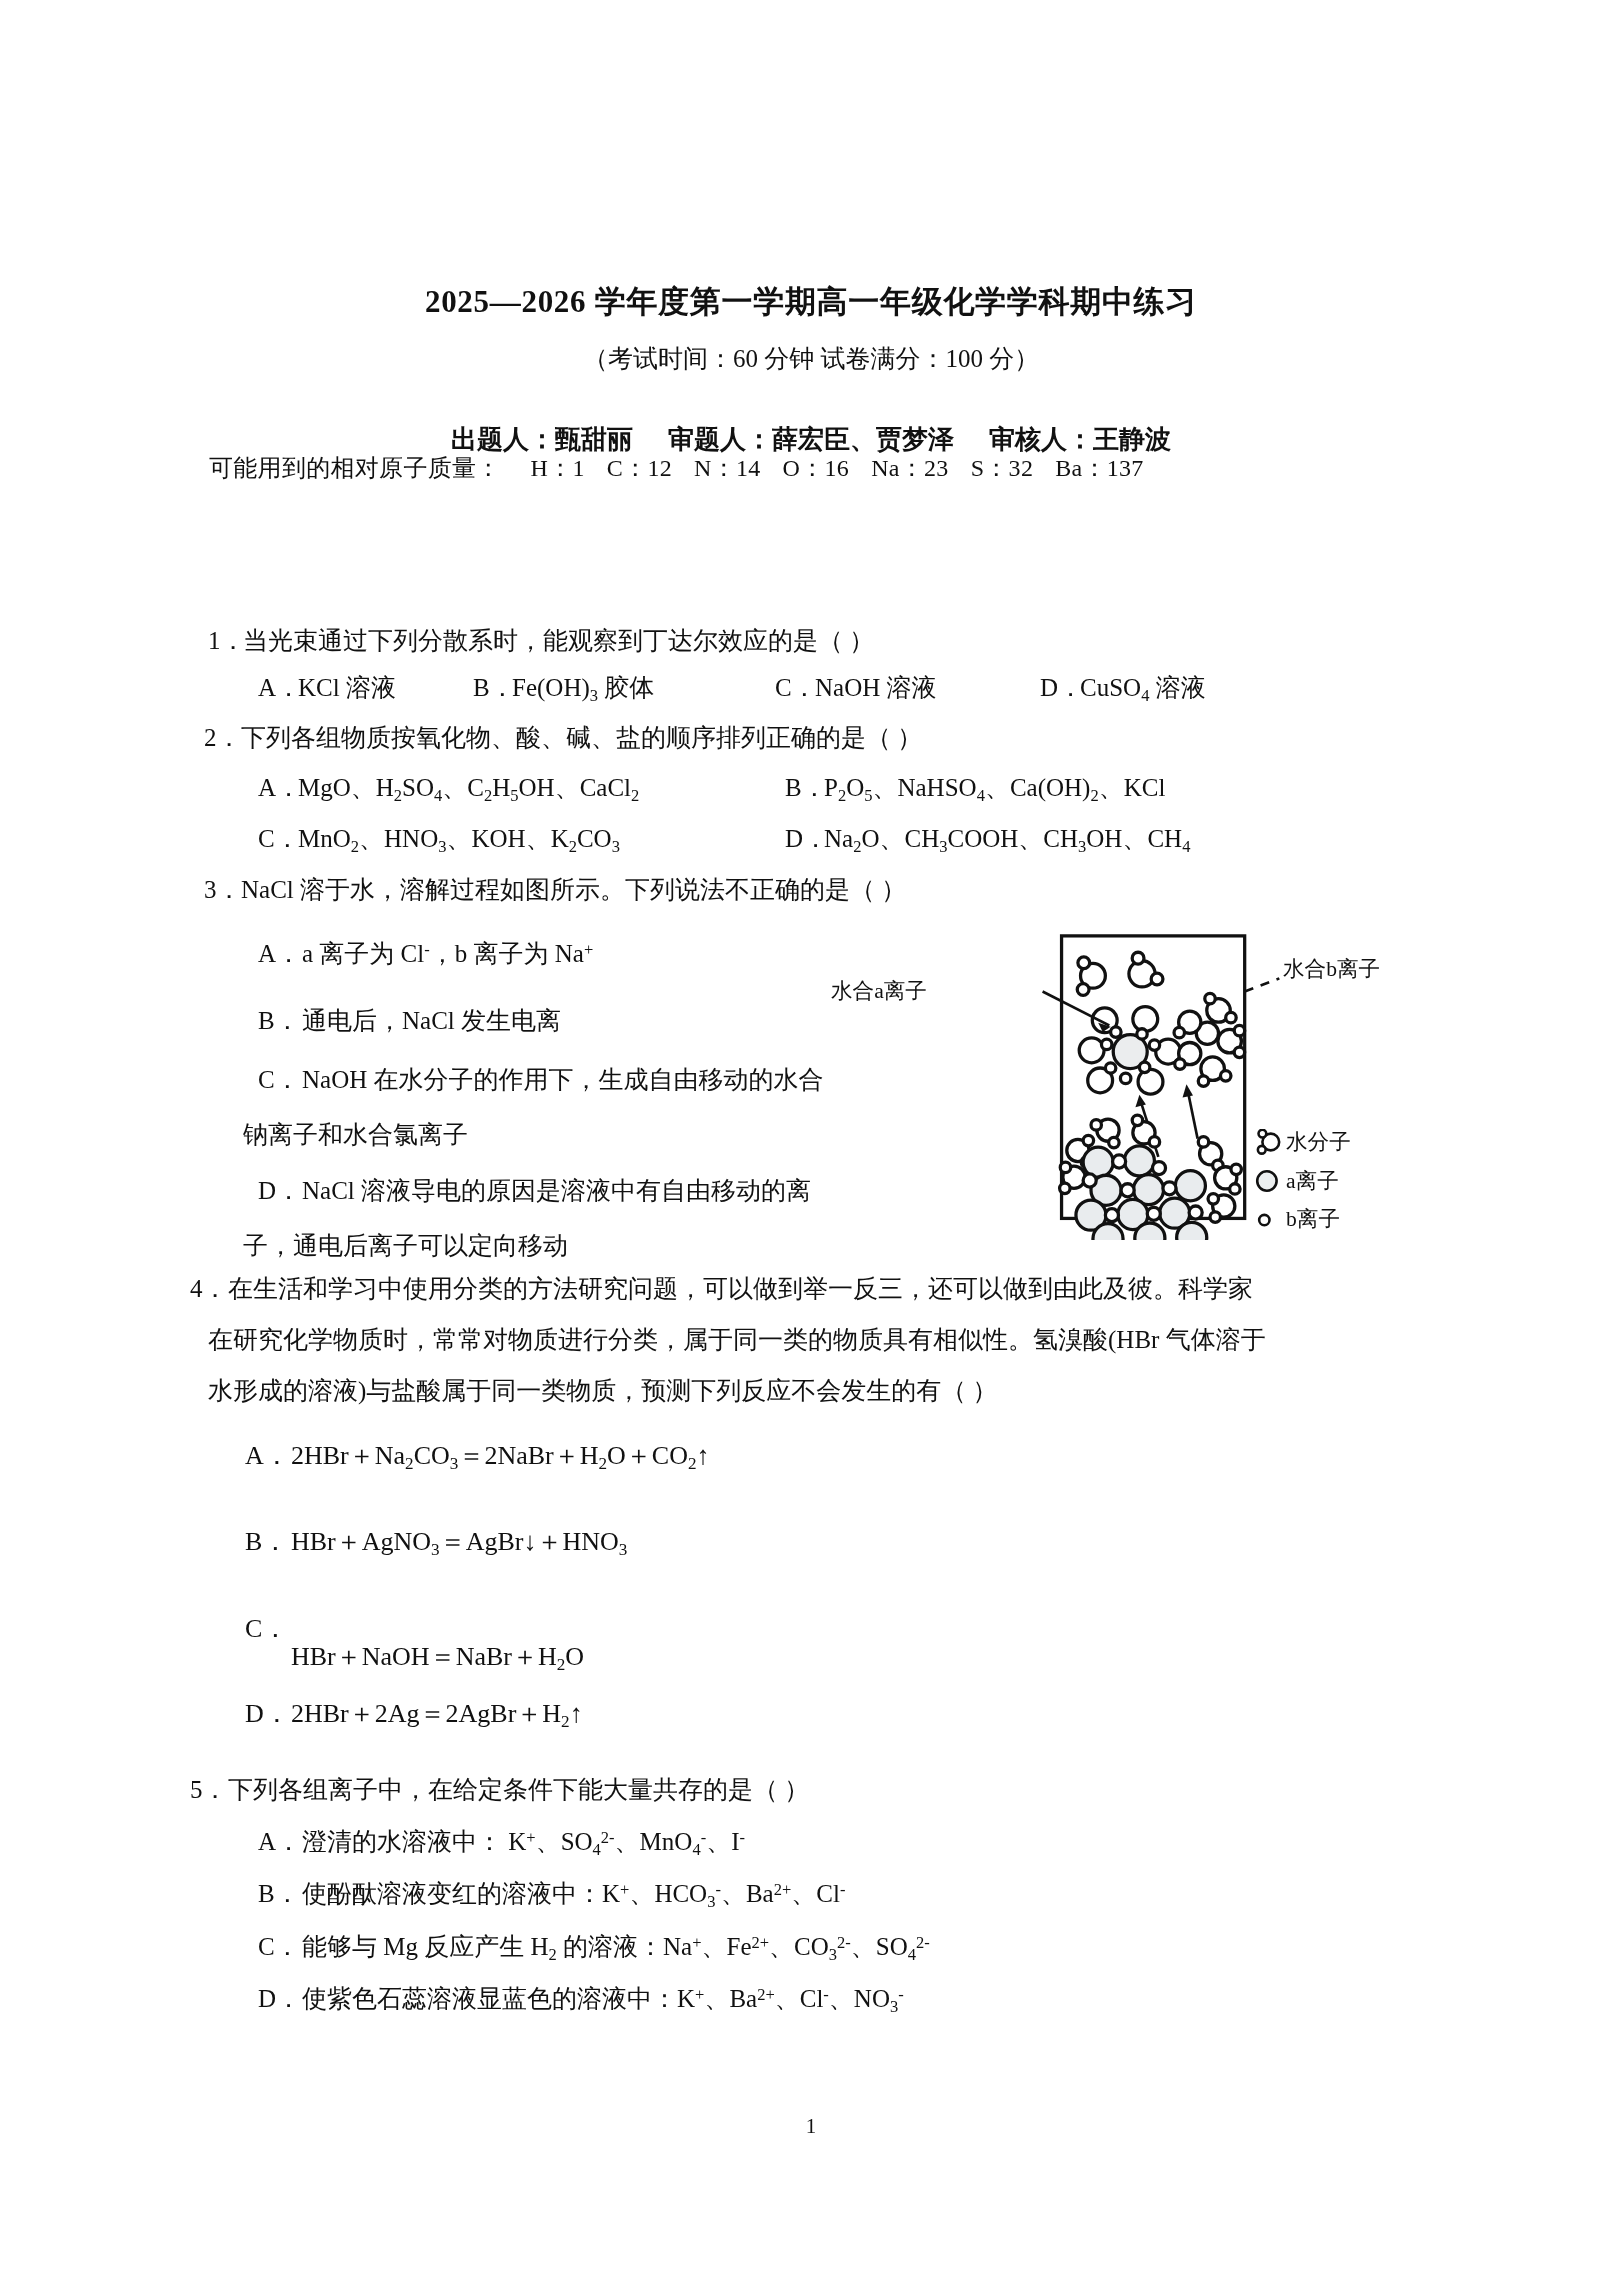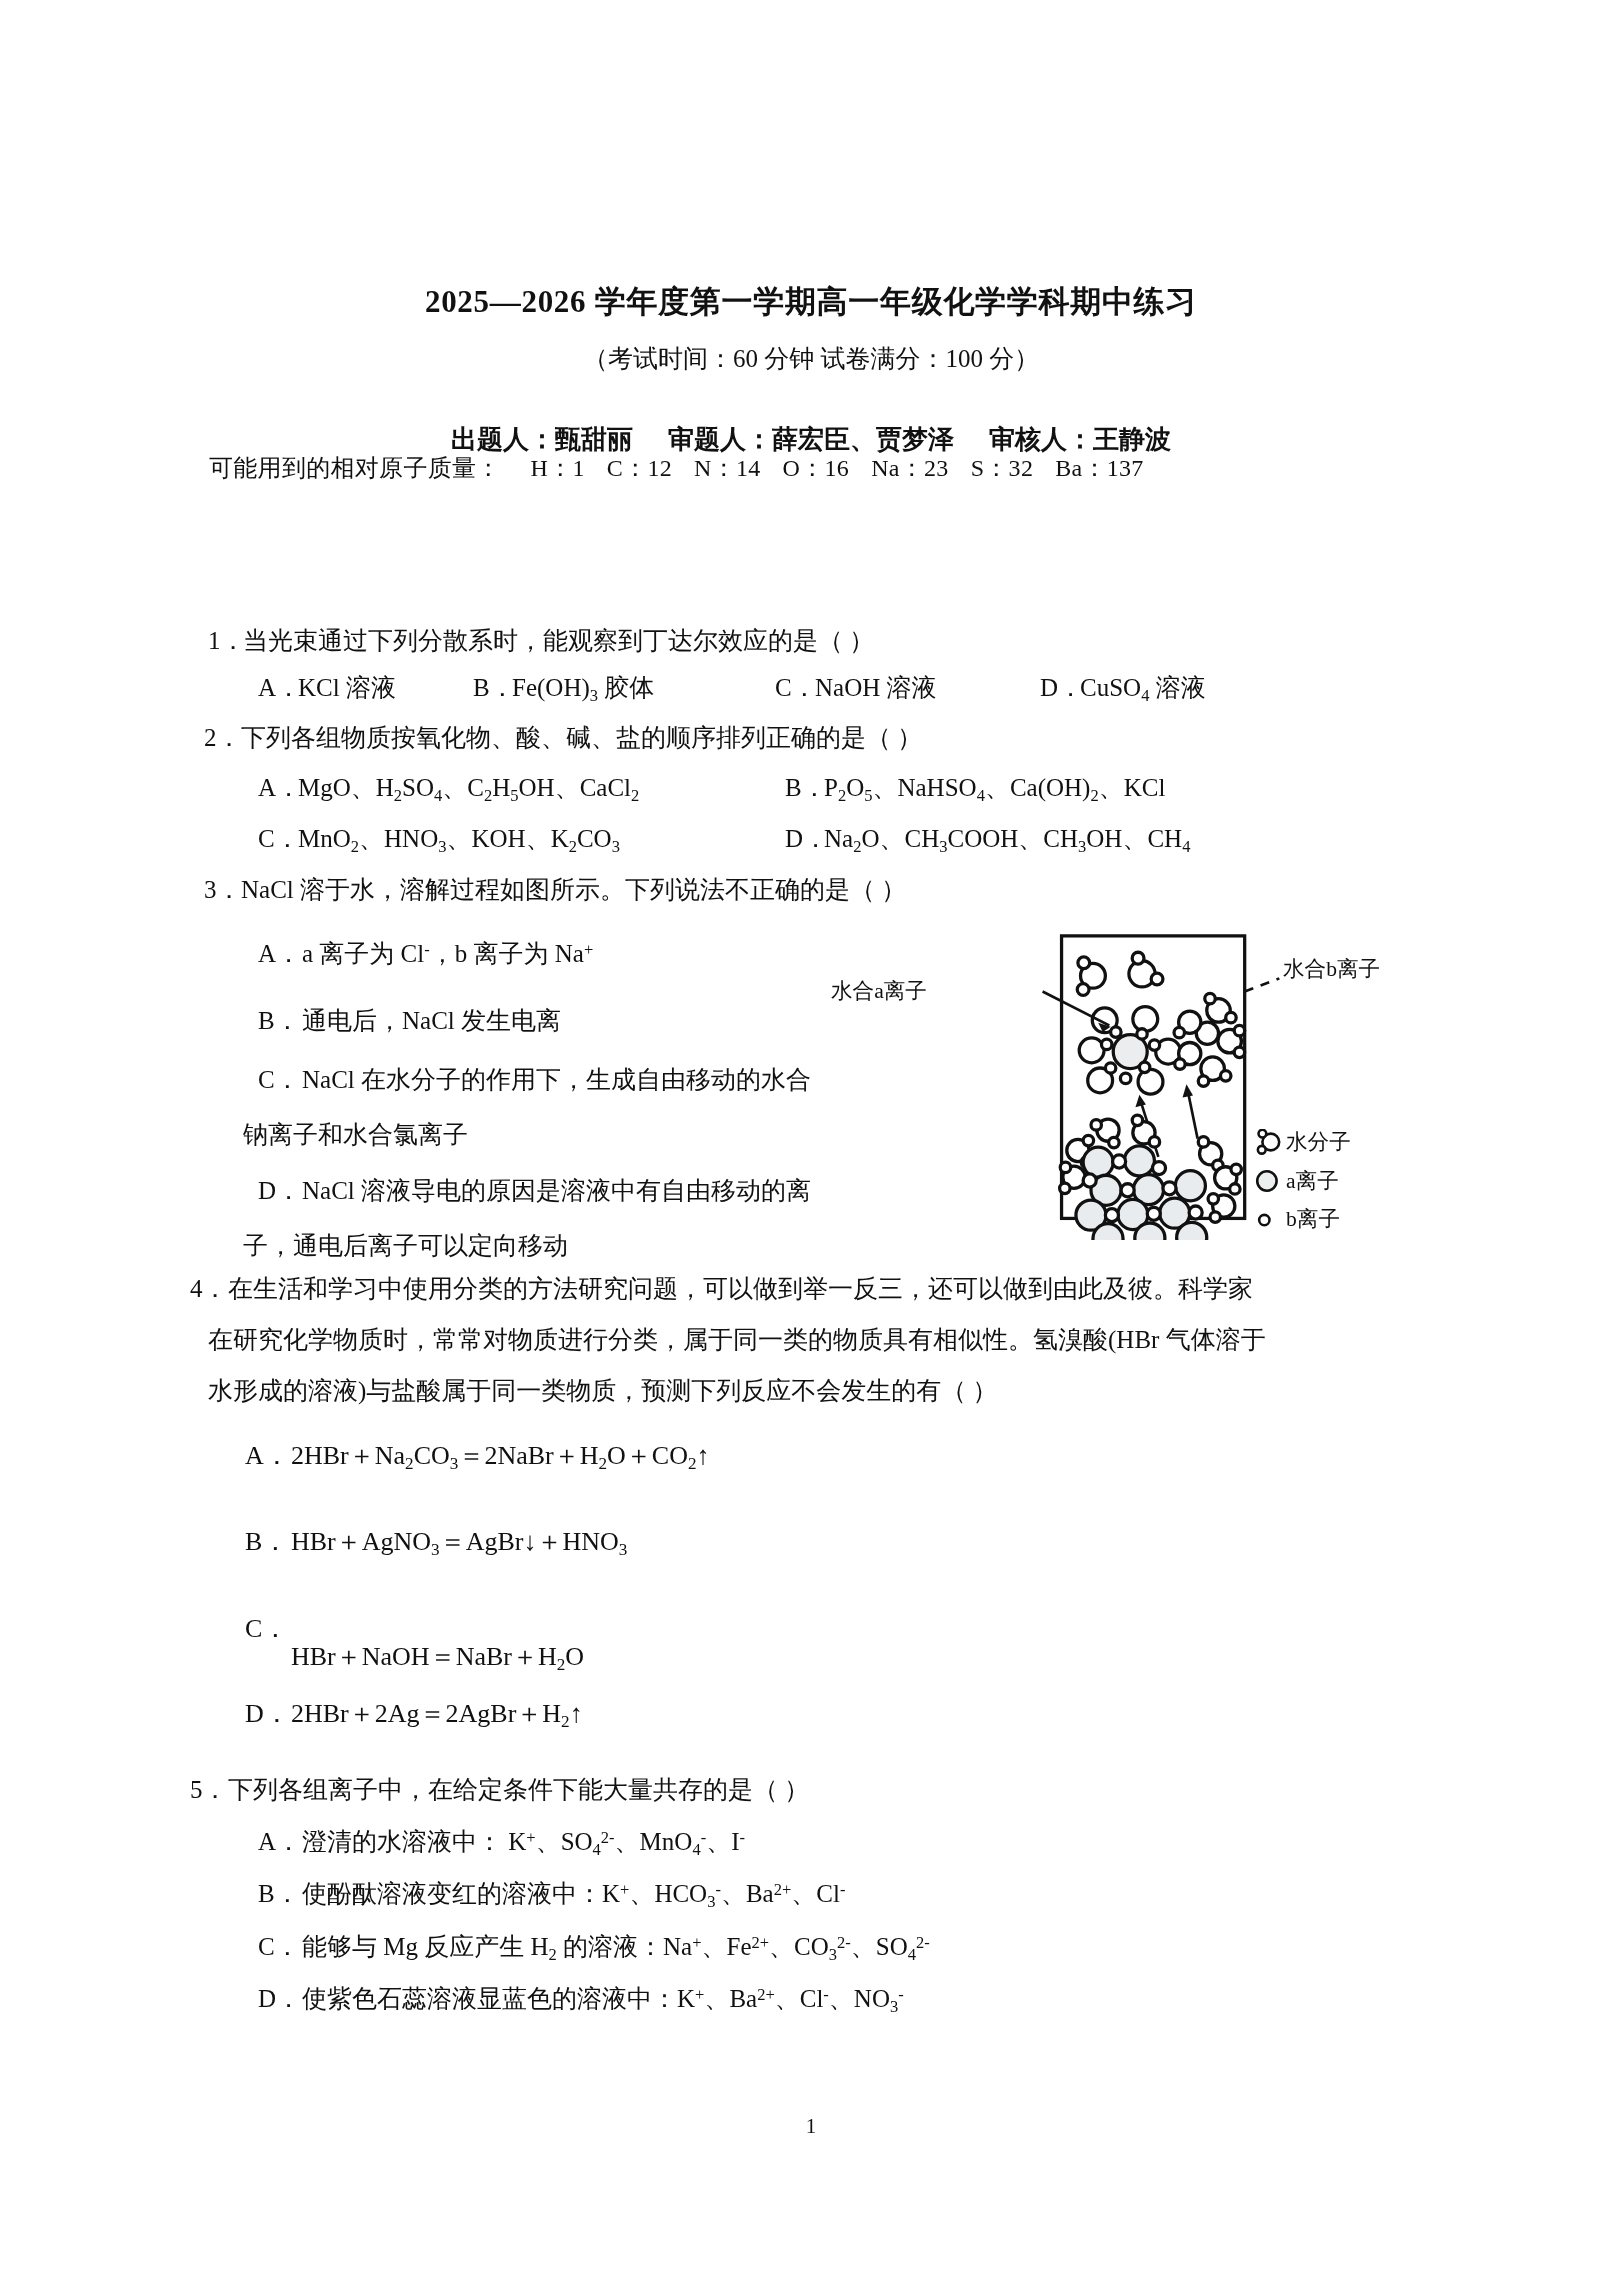--- a/index.html
+++ b/index.html
@@ -101,21 +101,21 @@
   <div class="q" style="left:204px; top:877px;">3．</div>
   <div class="q" style="left:241px; top:877px;">NaCl 溶于水，溶解过程如图所示。下列说法不正确的是（          ）</div>
 
   <div class="q" style="left:258px; top:941px;">A．</div>
   <div class="q" style="left:302px; top:941px;text-align:center;">a 离子为 Cl<sup>-</sup>，b 离子为 Na<sup>+</sup></div>
 
   <div class="q" style="left:258px; top:1008px;">B．</div>
   <div class="q" style="left:302px; top:1008px;">通电后，NaCl 发生电离</div>
 
   <div class="q" style="left:258px; top:1067px;">C．</div>
-  <div class="q" style="left:302px; top:1067px;">NaCl 在水分子的作用下，生成自由移动的水合</div>
+  <div class="q" style="left:302px; top:1067px;">NaOH 在水分子的作用下，生成自由移动的水合</div>
   <div class="q" style="left:243px; top:1122px;">钠离子和水合氯离子</div>
 
   <div class="q" style="left:258px; top:1178px;">D．</div>
   <div class="q" style="left:302px; top:1178px;text-align:right;">NaCl 溶液导电的原因是溶液中有自由移动的离</div>
   <div class="q" style="left:243px; top:1233px;">子，通电后离子可以定向移动</div>
 
   <div class="diagram">
     <svg class="dia-svg" width="484" height="327" viewBox="0 0 740 500">
 
       <rect x="247" y="35" width="280" height="432" fill="#ffffff" stroke="#111" stroke-width="5"></rect>

